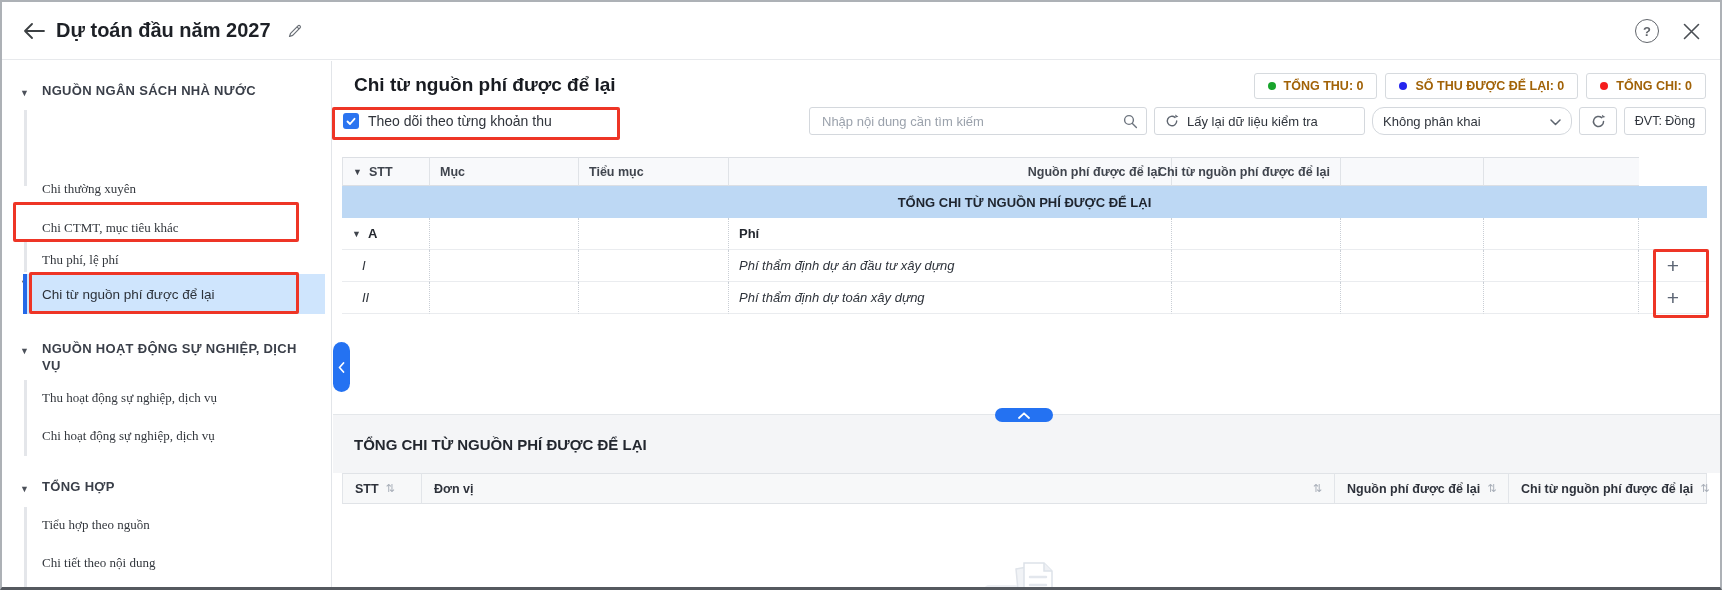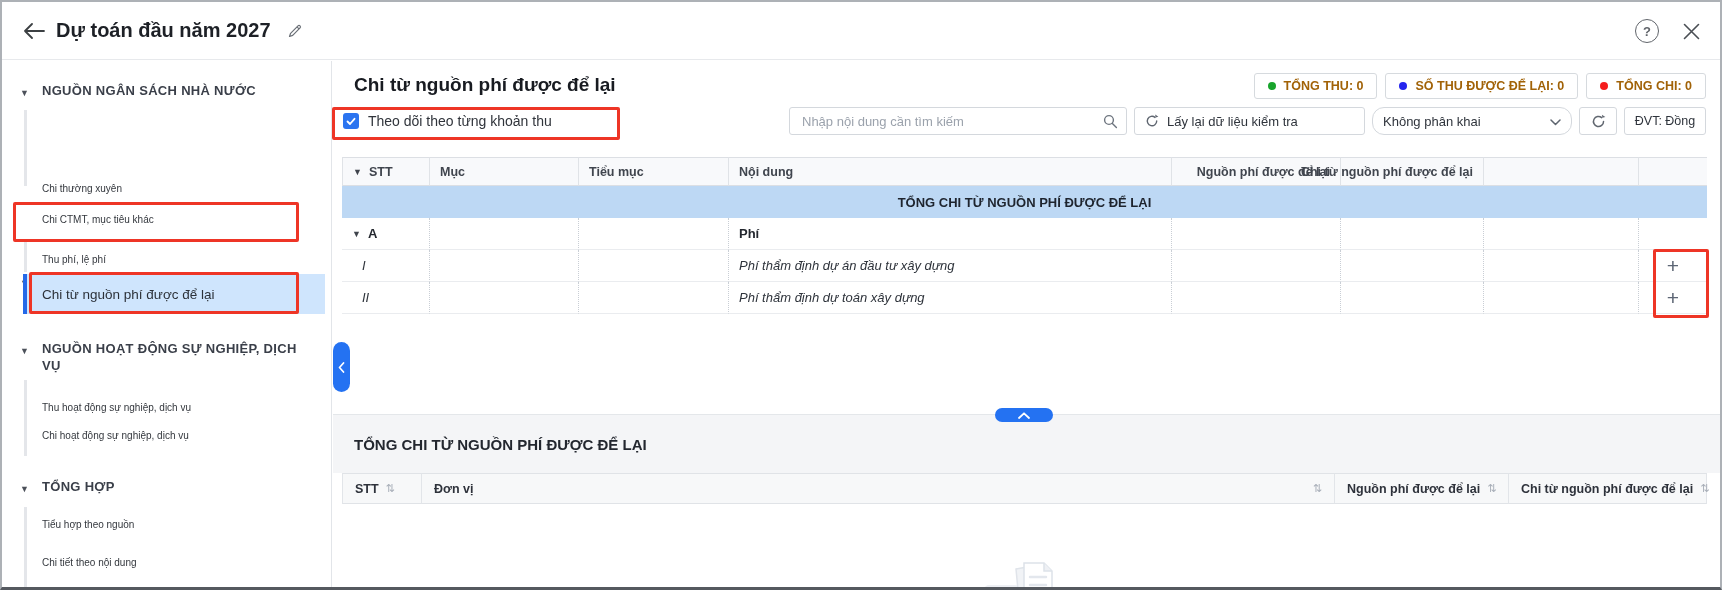--- a/index.html
+++ b/index.html
@@ -17,21 +17,21 @@
   .edit-pencil{margin-left:16px;display:flex;align-items:center;}
   .header-right{position:absolute;right:20px;top:0;height:58px;display:flex;align-items:center;gap:24px;}
   .help-icon{width:24px;height:24px;border:1.7px solid #61656b;border-radius:50%;
     display:flex;align-items:center;justify-content:center;font-size:13px;font-weight:700;color:#61656b;}
   
   .sidebar{position:absolute;left:0;top:59px;width:330px;bottom:0;background:#fff;border-right:1px solid #e2e5e9;}
   .side-section{position:absolute;left:40px;display:flex;align-items:flex-start;gap:0;
     font-size:13px;font-weight:700;color:#3a3f49;letter-spacing:.3px;line-height:17px;cursor:pointer;}
   .side-caret{position:absolute;left:-22px;top:3px;font-size:9px;color:#4c515a;}
   .side-item{position:absolute;left:40px;height:19px;display:flex;align-items:center;
-    font-size:10px;color:#33373d;cursor:pointer;white-space:nowrap;}
+    font-size:13px;color:#33373d;cursor:pointer;white-space:nowrap;font-family:Liberation Serif, serif;}
   .guide{position:absolute;left:22px;width:3px;background:#e4e6ea;}
   .side-selected{position:absolute;left:21px;right:6px;top:213px;height:40px;background:#cfe5fd;
     display:flex;align-items:center;padding-left:19px;font-size:13.5px;color:#2b3publisher;color:#2c3139;cursor:pointer;}
   .side-selected::before{content:"";position:absolute;left:0;top:0;bottom:0;width:4px;background:#2569e8;}
   .side-handle{position:absolute;left:331px;top:340px;width:17px;height:50px;background:#2472f2;
     border-radius:9px;display:flex;align-items:center;justify-content:center;cursor:pointer;z-index:5;}
   
   .main{position:absolute;left:331px;top:59px;right:0;bottom:0;background:#fff;}
   .page-title{position:absolute;left:21px;top:13px;font-size:19px;font-weight:700;color:#181b21;}
   .badges{position:absolute;top:12px;right:14px;display:flex;gap:8px;}
@@ -41,21 +41,21 @@
   .dot-green{background:#18a42c;} .dot-blue{background:#2525ee;} .dot-red{background:#f51d1d;}
   .checkbox-row{position:absolute;left:10px;top:46px;height:28px;display:flex;align-items:center;gap:9px;cursor:pointer;}
   .checkbox{width:16px;height:16px;background:#2b74f0;border-radius:3px;display:flex;align-items:center;justify-content:center;}
   .checkbox-label{font-size:14px;color:#30343b;}
   .toolbar{position:absolute;top:46px;right:14px;display:flex;gap:7px;height:28px;}
   .tb-box{height:28px;border:1px solid #d4d8dd;border-radius:3px;background:#fff;display:flex;align-items:center;font-size:13px;color:#2f343c;}
   .search-box{width:338px;padding:0 8px 0 10px;}
   .search-box input{border:none;outline:none;flex:1;font-size:13px;color:#2f343c;
     font-family:"Liberation Sans","DejaVu Sans",sans-serif;background:transparent;}
   .search-box input::placeholder{color:#9ba2ac;}
-  .reload-btn{width:231px;padding:0 10px;gap:8px;cursor:pointer;}
+  .reload-btn{width:211px;padding:0 10px;gap:8px;cursor:pointer;}
   .dropdown{width:200px;padding:0 10px;cursor:pointer;border-radius:12px;}
   .dropdown .chev{margin-left:auto;}
   .refresh-btn{width:38px;justify-content:center;cursor:pointer;}
   .unit-box{width:82px;justify-content:center;font-size:12.5px;}
   
   .grid-upper{position:absolute;left:9px;top:96px;width:1365px;display:grid;
     grid-template-columns:88px 149px 150px 443px 169px 143px 155px 68px;}
   .uh{height:29px;display:flex;align-items:center;padding:0 10px;background:#f8f9fb;
     font-size:12.5px;font-weight:700;color:#40454e;border-top:1px solid #dcdfe4;
     border-bottom:1px solid #dcdfe4;border-right:1px solid #e0e3e7;white-space:nowrap;}
@@ -128,40 +128,40 @@
     <div class="guide" style="top:319px;height:76px;"></div>
     <div class="guide" style="top:446px;height:85px;"></div>
 
     <div class="side-section" style="top:21px;">
       <span class="side-caret">▼</span>
       <span>NGUỒN NGÂN SÁCH NHÀ NƯỚC</span>
     </div>
     <div class="side-item" style="top:118px;">
       <span>Chi thường xuyên</span>
     </div>
-    <div class="side-item" style="top:149px;justify-content:center;">
+    <div class="side-item" style="top:157px;justify-content:center;">
       <span>Chi CTMT, mục tiêu khác</span>
     </div>
 
     <div class="side-section" style="top:211px;">
       <span class="side-caret">▼</span>
       <span>NGUỒN PHÍ, LỆ PHÍ</span>
     </div>
     <div class="side-item" style="top:189px;">
       <span>Thu phí, lệ phí</span>
     </div>
     <div class="side-selected">
       <span>Chi từ nguồn phí được để lại</span>
     </div>
 
     <div class="side-section" style="top:279px;width:262px;">
       <span class="side-caret">▼</span>
       <span>NGUỒN HOẠT ĐỘNG SỰ NGHIỆP, DỊCH VỤ</span>
     </div>
-    <div class="side-item" style="top:337px;">
+    <div class="side-item" style="top:327px;">
       <span>Thu hoạt động sự nghiệp, dịch vụ</span>
     </div>
     <div class="side-item" style="top:365px;">
       <span>Chi hoạt động sự nghiệp, dịch vụ</span>
     </div>
 
     <div class="side-section" style="top:417px;">
       <span class="side-caret">▼</span>
       <span>TỔNG HỢP</span>
     </div>
@@ -241,23 +241,20 @@
     <div class="grid-upper">
       <div class="uh first">
         <span class="cell caret" style="font-size:9px;color:#3f444c;margin-right:7px;border:none;padding:0;height:auto;background:none;display:inline">▼</span>
         <span>STT</span>
       </div>
       <div class="uh">
           <span>Mục</span>
         </div>
       <div class="uh">
           <span>Tiểu mục</span>
-        </div>
-      <div class="uh">
-          <span>Nội dung</span>
         </div>
       <div class="uh num">
           <span>Nguồn phí được để lại</span>
         </div>
       <div class="uh num">
           <span>Chi từ nguồn phí được để lại</span>
         </div>
       <div class="uh"></div>
       <div class="uh" style="border-right:none"></div>
 

